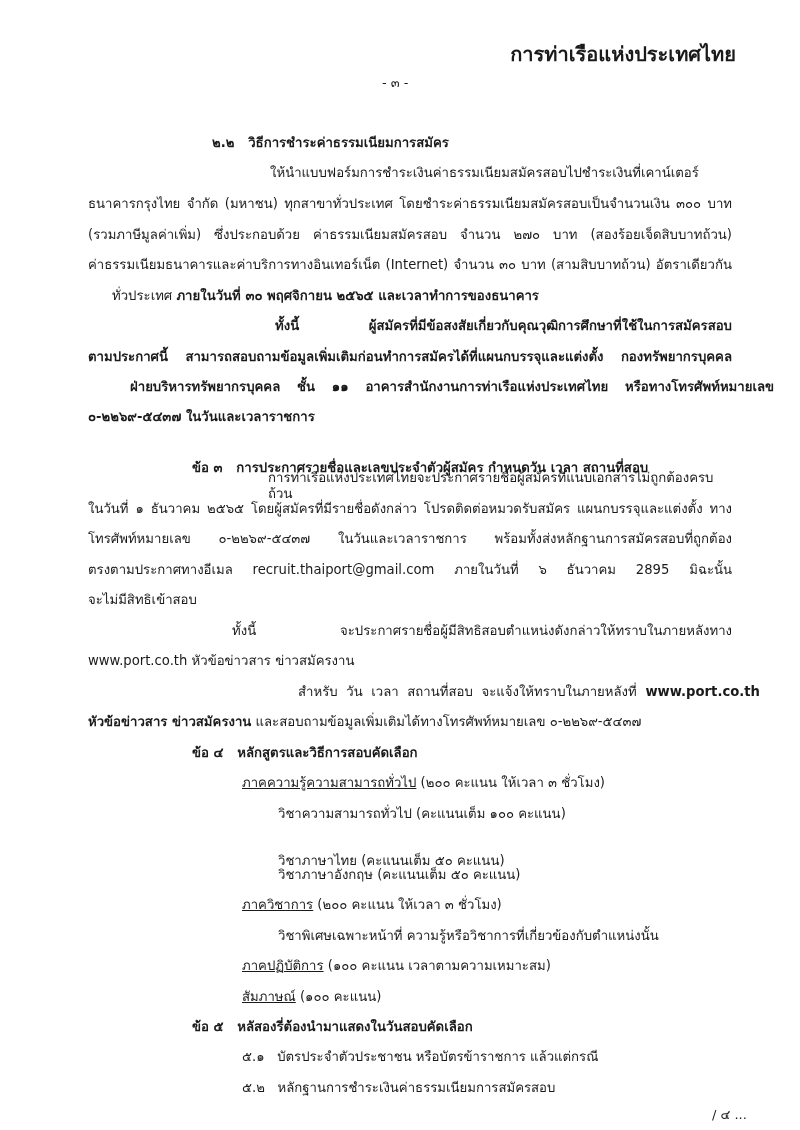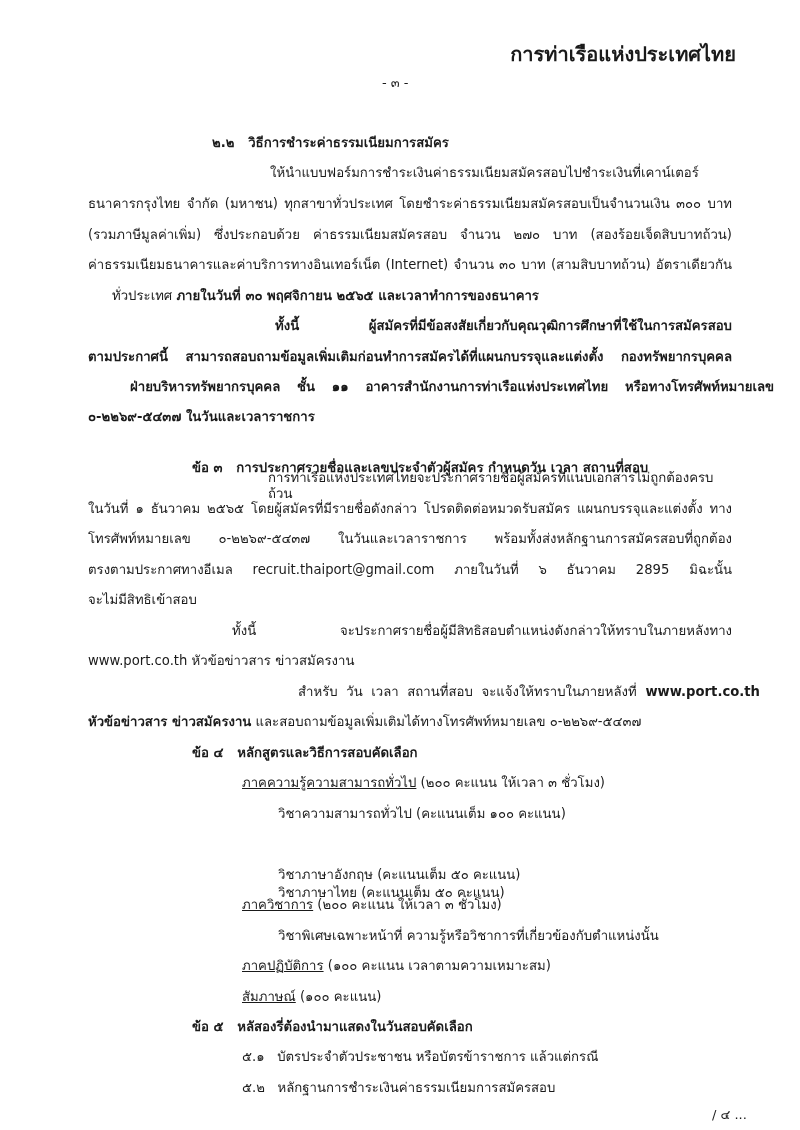--- a/index.html
+++ b/index.html
@@ -74,21 +74,21 @@
 </div>
 
 <div class="abs bold line" style="left:192px; top:745px;">
   <span>ข้อ ๔</span>&nbsp;&nbsp;&nbsp;<span>หลักสูตรและวิธีการสอบคัดเลือก</span>
 </div>
 
 <div class="abs line" style="left:242px; top:775px;">
   <span class="u">ภาคความรู้ความสามารถทั่วไป</span><span> (๒๐๐ คะแนน ให้เวลา ๓ ชั่วโมง)</span>
 </div>
 <div class="abs line" style="left:278px; top:806px;">วิชาความสามารถทั่วไป (คะแนนเต็ม ๑๐๐ คะแนน)</div>
-<div class="abs line" style="left:278px; top:885px;">วิชาภาษาไทย (คะแนนเต็ม ๕๐ คะแนน)</div>
+<div class="abs line" style="left:278px; top:853px;">วิชาภาษาไทย (คะแนนเต็ม ๕๐ คะแนน)</div>
 <div class="abs line" style="left:278px; top:867px;">วิชาภาษาอังกฤษ (คะแนนเต็ม ๕๐ คะแนน)</div>
 
 <div class="abs line" style="left:242px; top:897px;">
   <span class="u">ภาควิชาการ</span><span> (๒๐๐ คะแนน ให้เวลา ๓ ชั่วโมง)</span>
 </div>
 <div class="abs line" style="left:278px; top:928px;">วิชาพิเศษเฉพาะหน้าที่  ความรู้หรือวิชาการที่เกี่ยวข้องกับตำแหน่งนั้น</div>
 
 <div class="abs line" style="left:242px; top:958px;">
   <span class="u">ภาคปฏิบัติการ</span><span> (๑๐๐ คะแนน  เวลาตามความเหมาะสม)</span>
 </div>

